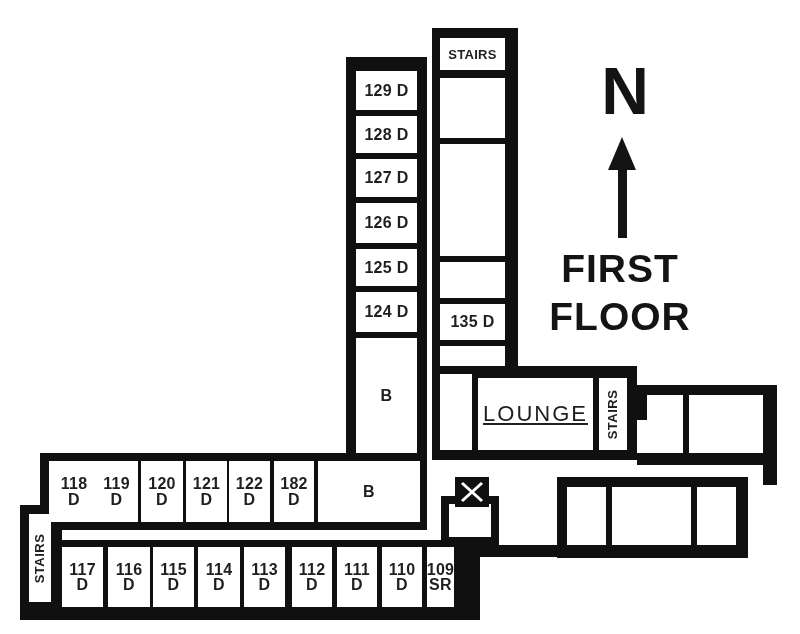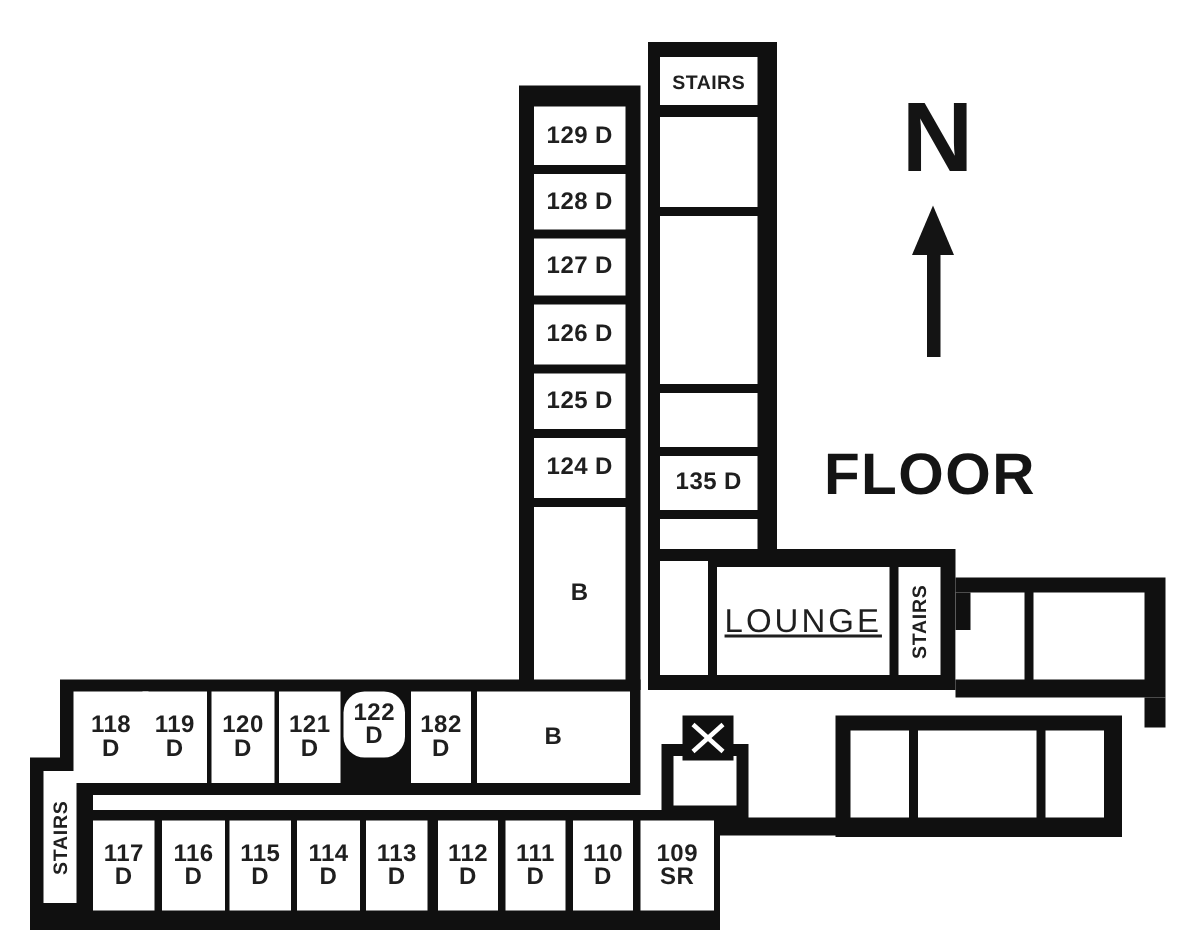--- a/index.html
+++ b/index.html
@@ -106,21 +106,21 @@
       <span>D</span>
     </div>
   <div class="room two" style="left:141px;top:461px;width:42px;height:61px;">
       <span>120</span>
       <span>D</span>
     </div>
   <div class="room two" style="left:186px;top:461px;width:41px;height:61px;">
       <span>121</span>
       <span>D</span>
     </div>
-  <div class="room two" style="left:229px;top:461px;width:41px;height:44px;border-radius:14px;">
+  <div class="room two" style="left:229px;top:461px;width:41px;height:61px;">
       <span>122</span>
       <span>D</span>
     </div>
   <div class="room two" style="left:274px;top:461px;width:40px;height:61px;">
       <span>182</span>
       <span>D</span>
     </div>
   <div class="room" style="left:318px;top:461px;width:102px;height:61px;">
       <span>B</span>
     </div>
@@ -153,23 +153,24 @@
       <span>D</span>
     </div>
   <div class="room two" style="left:337px;top:547px;width:40px;height:60px;">
       <span>111</span>
       <span>D</span>
     </div>
   <div class="room two" style="left:382px;top:547px;width:40px;height:60px;">
       <span>110</span>
       <span>D</span>
     </div>
-  <div class="room two" style="left:427px;top:547px;width:49px;height:60px;">
+  <div class="room two" style="left:427px;top:547px;width:27px;height:60px;">
       <span>109</span>
       <span>SR</span>
     </div>
 
   <div class="compass-n">N</div>
   <div class="arrow-head"></div>
   <div class="arrow-shaft"></div>
+  <div class="floor-title ft1">FIRST</div>
   <div class="floor-title ft2">FLOOR</div>
 
 </div>
 
 </body></html>

